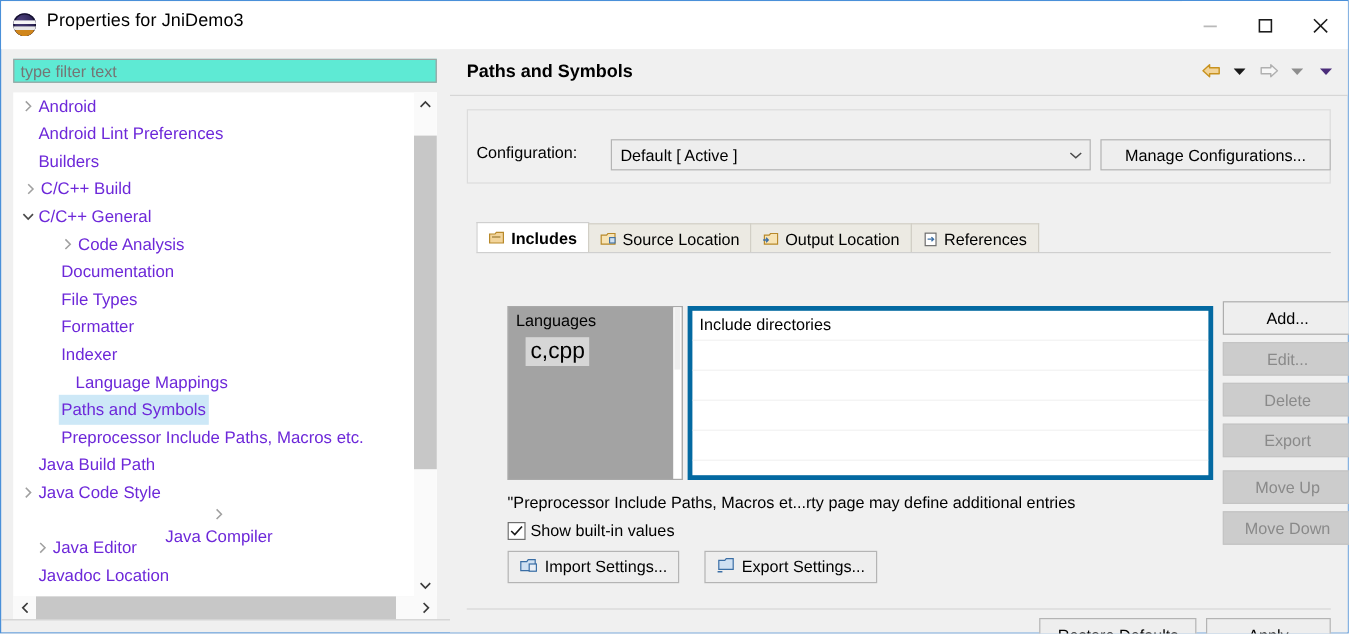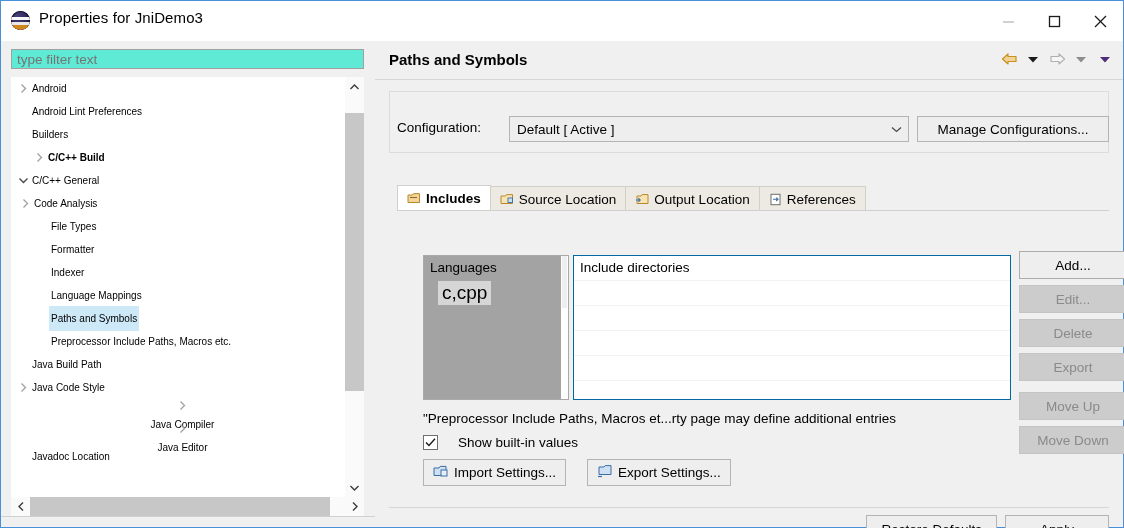--- a/index.html
+++ b/index.html
@@ -33,21 +33,21 @@
       border:1px solid #a0a0a0;background:#5eead4;box-sizing:border-box;}
   .filter input{border:0;outline:0;width:100%;height:100%;box-sizing:border-box;
       padding:0 5px;font-family:inherit;font-size:13.5px;color:#6a6a6a;background:transparent;}
 
   .tree-wrap{position:absolute;left:10px;top:76px;width:353px;height:420px;
       background:#fff;border:0;box-sizing:border-box;overflow:hidden;}
   .tree{position:absolute;left:0;top:0;width:337px;height:420px;overflow:hidden;}
   .trow{height:23px;line-height:23px;display:flex;align-items:center;white-space:nowrap;}
   .tarrow{width:13px;height:23px;flex:0 0 13px;display:flex;align-items:center;justify-content:center;}
   .tarrow svg{display:block;}
-  .tlabel{font-size:10px;color:#000000;padding:1px 2px;}
+  .tlabel{font-size:14px;color:#6d28d9;padding:1px 2px;}
   .trow.sel .tlabel{background:#cde8f7;}
 
   
   .vsb{position:absolute;left:344px;top:76px;width:19px;height:420px;background:#fafafa;}
   .vsb .track{position:absolute;left:0;top:0;width:19px;height:420px;background:#fafafa;}
   .vsb .thumb{position:absolute;left:0;top:36px;width:19px;height:278px;background:#c7c7c7;}
   .vsb .arrU,.vsb .arrD{position:absolute;left:0;width:19px;height:19px;
       display:flex;align-items:center;justify-content:center;background:#fafafa;}
   .vsb .arrU{top:0;} .vsb .arrD{bottom:0;}
 
@@ -92,26 +92,26 @@
 
   .langbox{position:absolute;left:26px;top:44px;width:146px;height:145px;
       background:#a3a3a3;border:1px solid #a9a9a9;box-sizing:border-box;overflow:hidden;}
   .langbox .hdr{font-size:13.5px;padding:4px 0 0 6px;}
   .langbox .item{font-size:19px;margin:6px 0 0 14px;display:inline-block;
       background:#d6d6d6;padding:1px 4px;}
   .langsb{position:absolute;left:164px;top:45px;width:7px;height:143px;background:#fff;}
   .langsb i{position:absolute;left:1px;top:0;width:5px;height:52px;background:#eeeeee;display:block;}
 
   .incbox{position:absolute;left:176px;top:44px;width:438px;height:145px;
-      background:#fff;border:1px solid #0369a1;box-sizing:border-box;overflow:hidden;}
+      background:#fff;border:4px solid #0369a1;box-sizing:border-box;overflow:hidden;}
   .incbox .hdr{font-size:13.5px;padding:4px 0 0 6px;height:24px;box-sizing:border-box;}
   .incbox .rline{height:24px;border-top:1px solid #f2f2f2;}
 
   .note{position:absolute;left:26px;top:200px;font-size:13.5px;color:#000;white-space:nowrap;}
-  .chk{position:absolute;left:26px;top:224px;display:flex;align-items:center;gap:20px;font-size:13.5px;}
+  .chk{position:absolute;left:26px;top:224px;display:flex;align-items:center;gap:4px;font-size:13.5px;}
   .chk .box{width:13px;height:13px;border:1px solid #6e6e6e;background:#fff;
       display:flex;align-items:center;justify-content:center;}
   .iebtns{position:absolute;left:26px;top:248px;display:flex;gap:21px;}
   .iebtn{height:27px;padding:0 9px;border:1px solid #b4b4b4;background:#eeeeee;
       display:flex;align-items:center;gap:6px;font-size:13.5px;box-sizing:border-box;}
 
   
   .sidebtns{position:absolute;left:622px;top:40px;width:108px;}
   .sbtn{width:108px;height:28px;margin-bottom:6px;border:1px solid #adadad;
       background:#eeeeee;display:flex;align-items:center;justify-content:center;
@@ -175,66 +175,70 @@
           <span class="tlabel">Android</span>
         </div>
         <div class="trow" style="padding-left: 6px;">
           <span class="tarrow"></span>
           <span class="tlabel">Android Lint Preferences</span>
         </div>
         <div class="trow" style="padding-left: 6px;">
           <span class="tarrow"></span>
           <span class="tlabel">Builders</span>
         </div>
-        <div class="trow" style="padding-left: 22px; font-weight: bold;">
+        <div class="trow" style="padding-left: 8px;">
           <span class="tarrow">
             <svg width="9" height="11" viewBox="0 0 9 11">
               <polyline points="2.5,1.5 6.5,5.5 2.5,9.5" fill="none" stroke="#a0a0a0" stroke-width="1.3"></polyline>
             </svg>
           </span>
           <span class="tlabel">C/C++ Build</span>
         </div>
         <div class="trow" style="padding-left: 6px;">
           <span class="tarrow">
             <svg width="11" height="9" viewBox="0 0 11 9">
               <polyline points="1.5,2.5 5.5,6.5 9.5,2.5" fill="none" stroke="#4a4a4a" stroke-width="1.4"></polyline>
             </svg>
           </span>
           <span class="tlabel">C/C++ General</span>
         </div>
-        <div class="trow" style="padding-left: 8px;">
+        <div class="trow" style="padding-left: 39px;">
           <span class="tarrow">
             <svg width="9" height="11" viewBox="0 0 9 11">
               <polyline points="2.5,1.5 6.5,5.5 2.5,9.5" fill="none" stroke="#a0a0a0" stroke-width="1.3"></polyline>
             </svg>
           </span>
           <span class="tlabel">Code Analysis</span>
         </div>
         <div class="trow" style="padding-left: 25px;">
           <span class="tarrow"></span>
+          <span class="tlabel">Documentation</span>
+        </div>
+        <div class="trow" style="padding-left: 25px;">
+          <span class="tarrow"></span>
           <span class="tlabel">File Types</span>
         </div>
         <div class="trow" style="padding-left: 25px;">
           <span class="tarrow"></span>
           <span class="tlabel">Formatter</span>
         </div>
         <div class="trow" style="padding-left: 25px;">
           <span class="tarrow"></span>
           <span class="tlabel">Indexer</span>
         </div>
+        <div class="trow" style="padding-left: 25px; gap: 12px;">
+          <span class="tarrow"></span>
+          <span class="tlabel">Language Mappings</span>
+        </div>
+        <div class="trow sel" style="padding-left: 25px;">
+          <span class="tarrow"></span>
+          <span class="tlabel">Paths and Symbols</span>
+        </div>
         <div class="trow" style="padding-left: 25px;">
           <span class="tarrow"></span>
-          <span class="tlabel">Language Mappings</span>
-        </div>
-        <div class="trow sel" style="padding-left: 25px;">
-          <span class="tarrow"></span>
-          <span class="tlabel">Paths and Symbols</span>
-        </div>
-        <div class="trow" style="padding-left: 25px;">
-          <span class="tarrow"></span>
           <span class="tlabel">Preprocessor Include Paths, Macros etc.</span>
         </div>
         <div class="trow" style="padding-left: 6px;">
           <span class="tarrow"></span>
           <span class="tlabel">Java Build Path</span>
         </div>
         <div class="trow" style="padding-left: 6px;">
           <span class="tarrow">
             <svg width="9" height="11" viewBox="0 0 9 11">
               <polyline points="2.5,1.5 6.5,5.5 2.5,9.5" fill="none" stroke="#a0a0a0" stroke-width="1.3"></polyline>
@@ -243,21 +247,21 @@
           <span class="tlabel">Java Code Style</span>
         </div>
         <div class="trow" style="padding-left: 6px; flex-direction: column;">
           <span class="tarrow">
             <svg width="9" height="11" viewBox="0 0 9 11">
               <polyline points="2.5,1.5 6.5,5.5 2.5,9.5" fill="none" stroke="#a0a0a0" stroke-width="1.3"></polyline>
             </svg>
           </span>
           <span class="tlabel">Java Compiler</span>
         </div>
-        <div class="trow" style="padding-left: 6px; flex-direction: column;">
+        <div class="trow" style="padding-left: 18px;">
           <span class="tarrow">
             <svg width="9" height="11" viewBox="0 0 9 11">
               <polyline points="2.5,1.5 6.5,5.5 2.5,9.5" fill="none" stroke="#a0a0a0" stroke-width="1.3"></polyline>
             </svg>
           </span>
           <span class="tlabel">Java Editor</span>
         </div>
         <div class="trow" style="padding-left: 6px;">
           <span class="tarrow"></span>
           <span class="tlabel">Javadoc Location</span>

